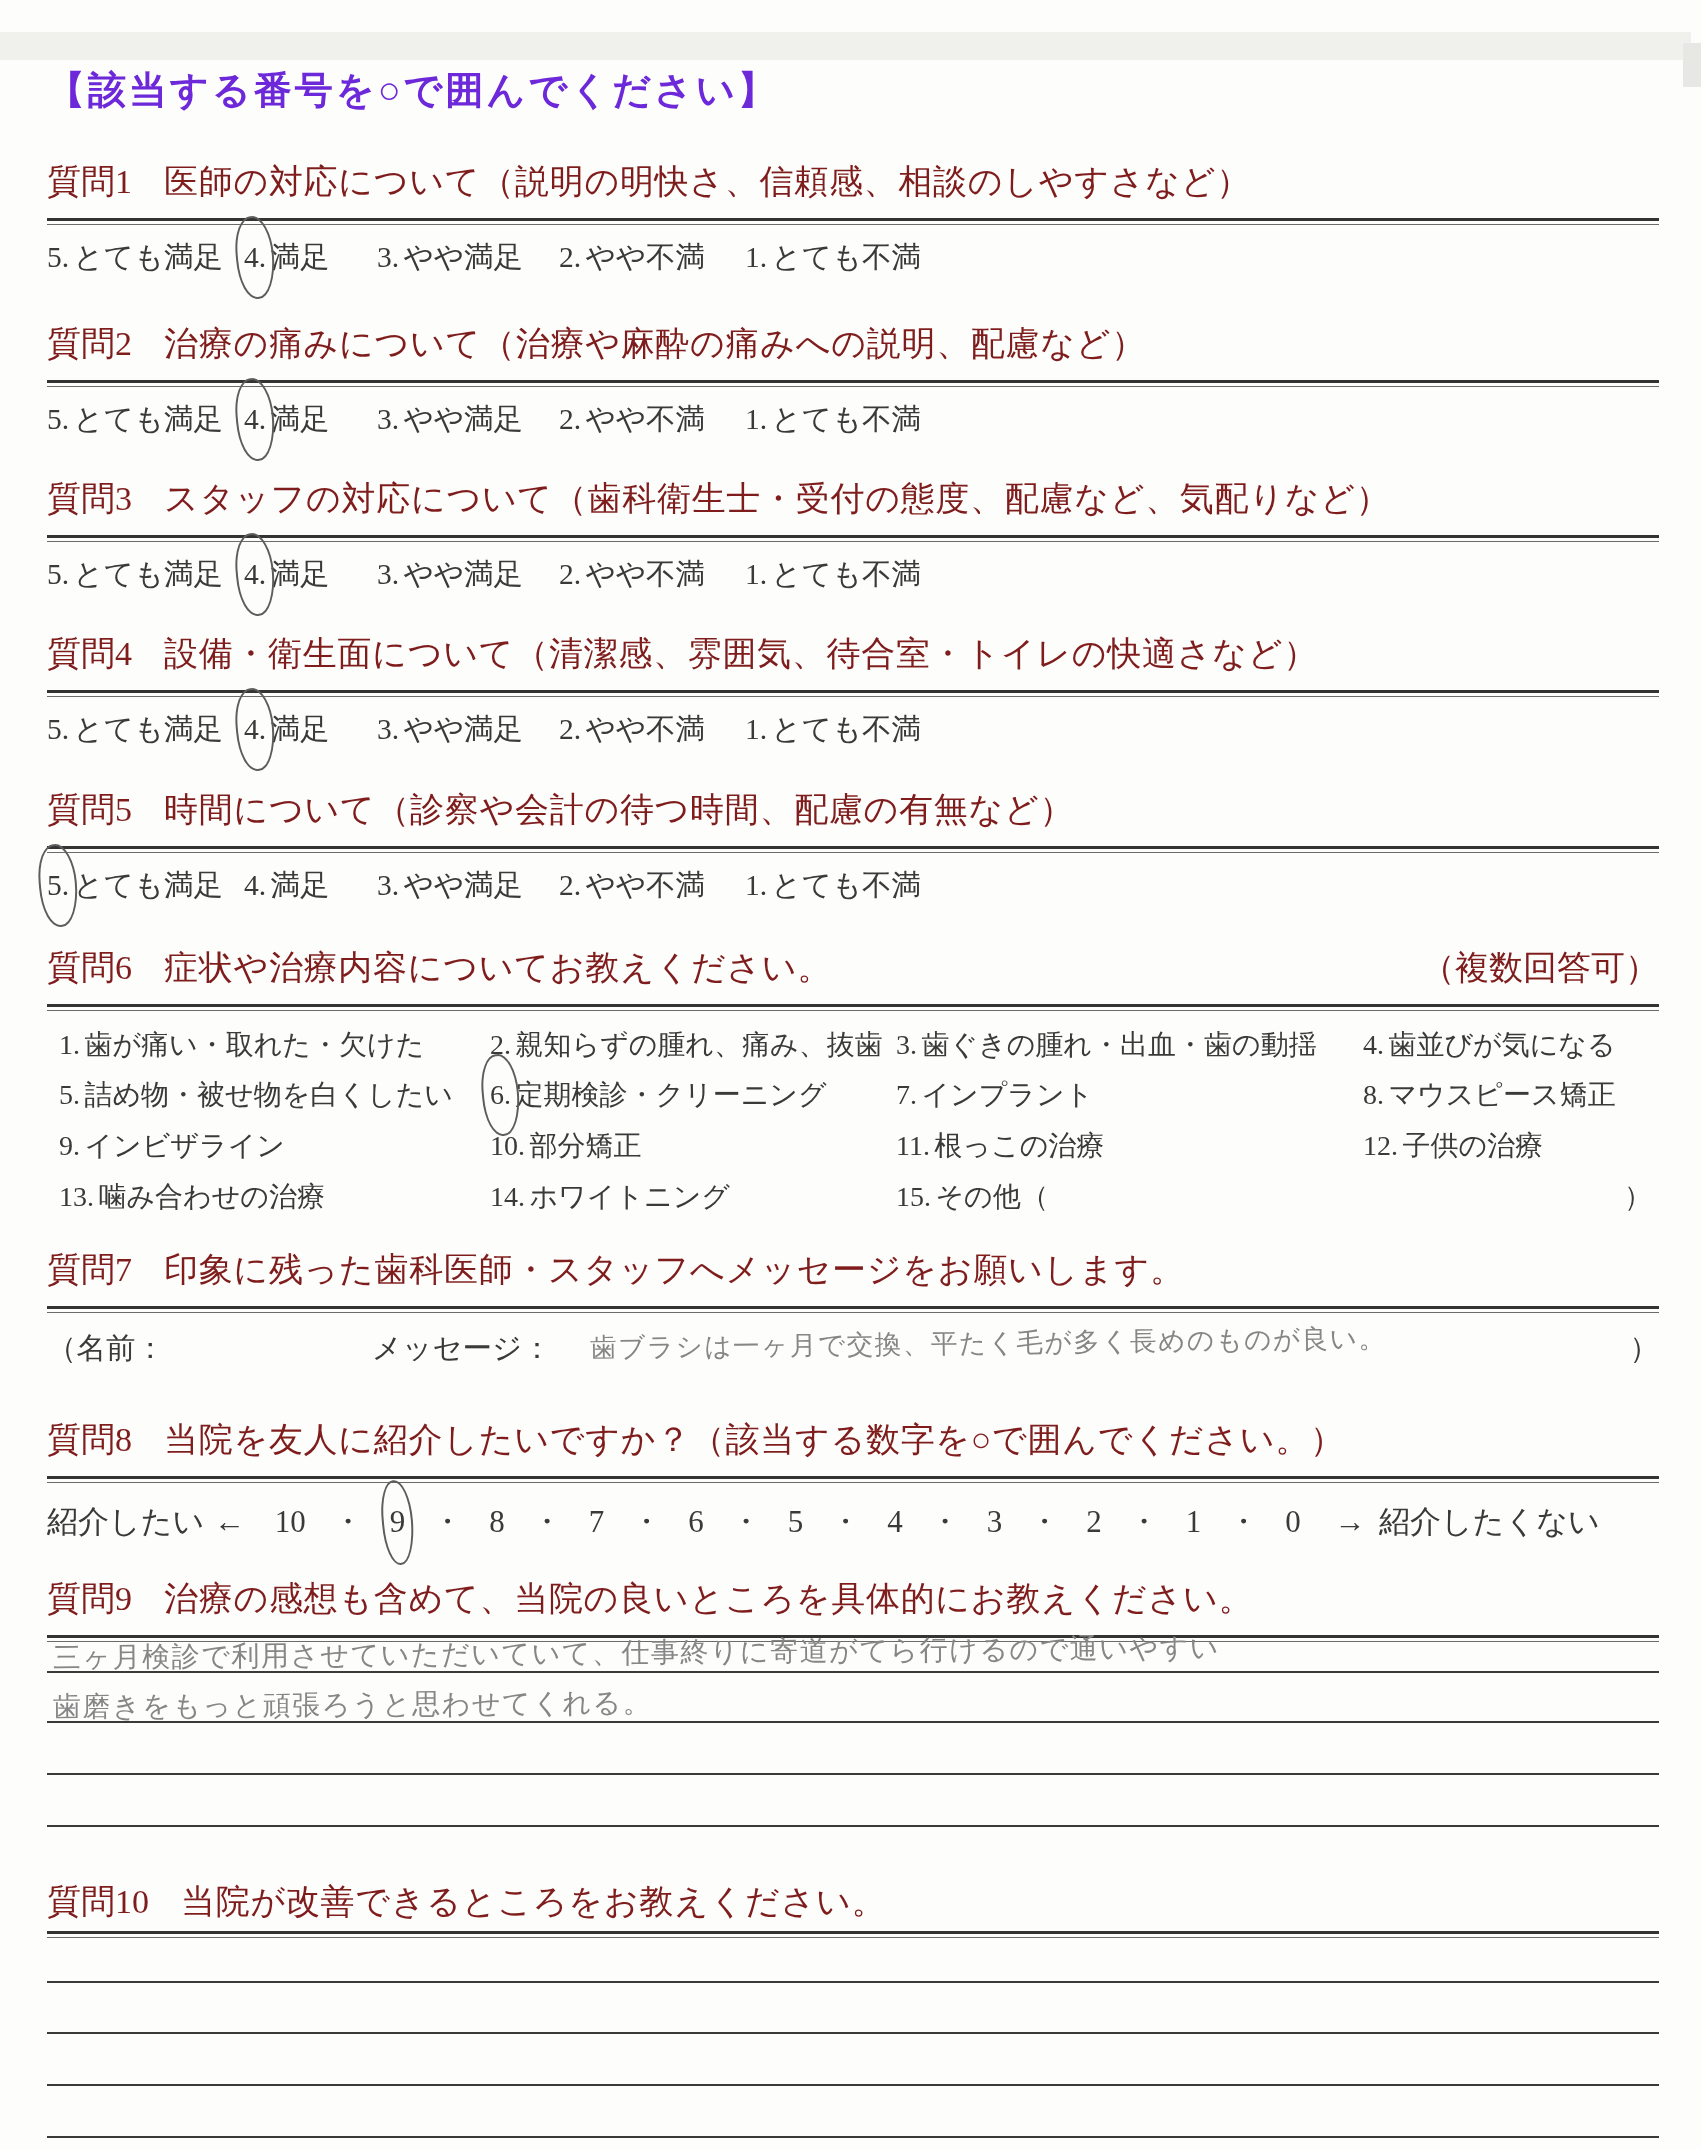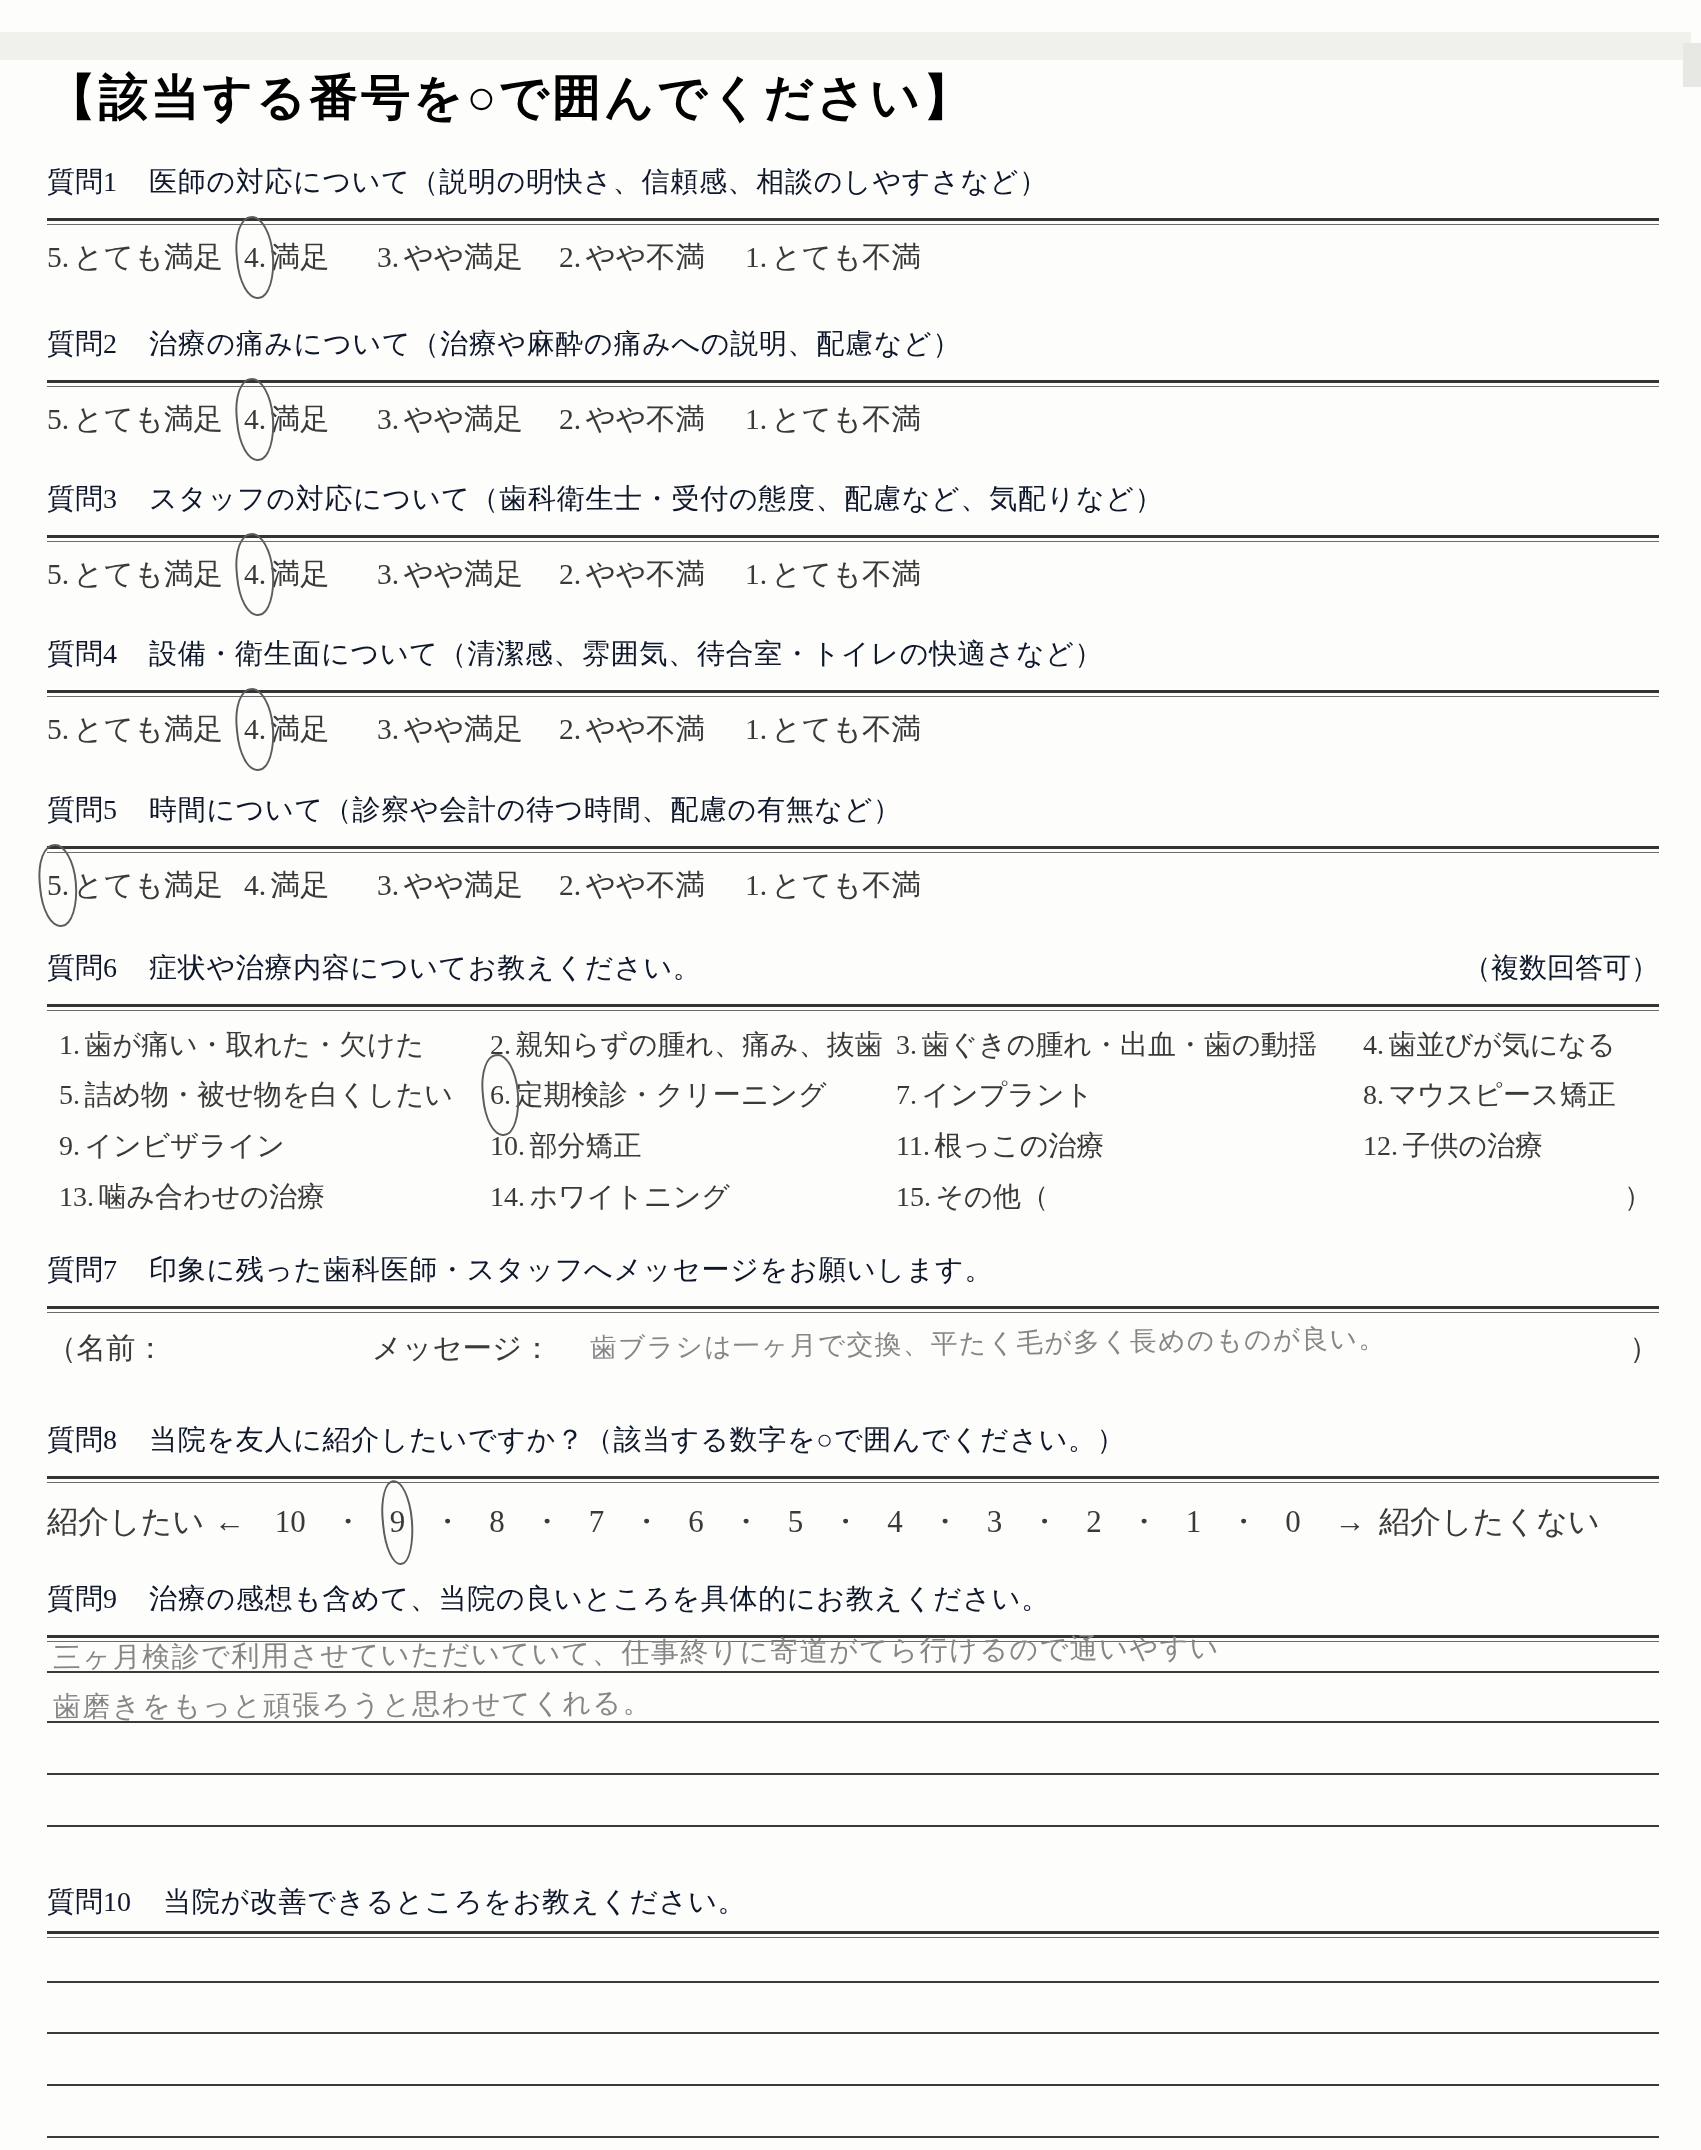--- a/index.html
+++ b/index.html
@@ -4,22 +4,22 @@
 <style>
   html,body{margin:0;padding:0;}
   body{
     width:1701px;height:2151px;background:#fdfdfc;
     font-family:"Liberation Serif","DejaVu Serif",serif;
     color:#3a3a3a;position:relative;overflow:hidden;
   }
   .scan-band{position:absolute;top:32px;left:0;width:1691px;height:28px;background:#f0f0ed;}
   .scan-band2{position:absolute;top:43px;left:1683px;width:17.7px;height:44px;background:#e7e7e4;}
   .abs{position:absolute;left:47px;width:1612px;}
-  .form-title{font-size:49px;font-weight:bold;letter-spacing:3px;color:#000000;}
-  .q-head{display:flex;align-items:baseline;font-size:28px;line-height:41px;color:#0f172a;}
+  .form-title{font-size:38px;font-weight:bold;letter-spacing:3px;color:#6d28d9;}
+  .q-head{display:flex;align-items:baseline;font-size:34px;line-height:41px;color:#7f1d1d;}
   .q-label{margin-right:32px;white-space:nowrap;}
   .q-title{letter-spacing:0.7px;white-space:nowrap;}
   .q-note{margin-left:auto;white-space:nowrap;}
   .rule-head{height:3px;border-top:3px solid #343434;border-bottom:1.5px solid #6b6b6b;margin-top:16px;}
   .rule-line{border-top:2.2px solid #3a3a3a;position:absolute;left:0;width:1612px;}
   .opts{position:relative;margin-top:13.3px;font-size:29.5px;line-height:38px;height:44px;}
   .opt{position:absolute;top:0;white-space:nowrap;}
   .opt-num{display:inline-block;margin-right:4.4px;}
   .o0{left:0;} .o1{left:197px;} .o2{left:330px;} .o3{left:512px;} .o4{left:698px;}
   .circled{position:relative;}

